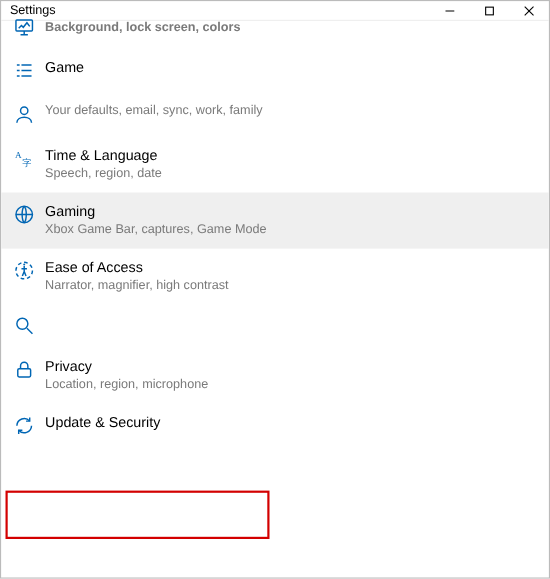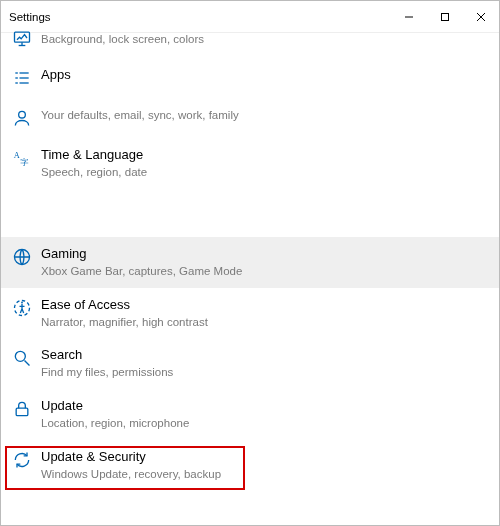--- a/index.html
+++ b/index.html
@@ -10,21 +10,21 @@
     font-family: "Segoe UI", -apple-system, sans-serif;
     font-size: 13px;
     color: #000;
     background: #fff;
     border: 1px solid #bbb;
     overflow: hidden;
     position: relative;
   }
 
   .titlebar {
-    height: 32px;
+    height: 18px;
     display: flex;
     align-items: center;
     justify-content: space-between;
     padding-left: 8px;
     border-bottom: 1px solid #eee;
     font-size: 11.5px;
   }
   .win-ctrls { display: flex; height: 100%; }
   .win-btn {
     width: 36px;
@@ -37,21 +37,21 @@
   .win-btn svg { width: 10px; height: 10px; }
 
   .list { padding-top: 4px; }
 
   .item {
     display: flex;
     align-items: flex-start;
     padding: 9px 8px 9px 10px;
     cursor: default;
   }
-  .item.hover { background: #efefef; margin-top: 48px; }
+  .item.hover { background: #efefef; }
   .item-icon {
     width: 22px;
     height: 22px;
     margin-right: 8px;
     display: flex;
     align-items: center;
     justify-content: center;
     flex-shrink: 0;
   }
   .item-icon svg { width: 20px; height: 20px; stroke: #0066b4; fill: none; stroke-width: 1.6; }
@@ -85,21 +85,21 @@
       <svg viewBox="0 0 10 10">
           <line x1="1" y1="1" x2="9" y2="9" stroke="#000" stroke-width="1"></line>
           <line x1="9" y1="1" x2="1" y2="9" stroke="#000" stroke-width="1"></line>
         </svg>
     </div>
   </div>
 </div>
 
 <div class="list">
 
-  <div class="item" style="padding-top:0;margin-top:-10px;">
+  <div class="item" style="padding-top:0;margin-top:-10px;font-weight:bold;">
     <span class="item-icon">
       <svg viewBox="0 0 24 24">
           <rect x="3" y="5" width="18" height="12" rx="1"></rect>
           <line x1="8" y1="21" x2="16" y2="21"></line>
           <line x1="12" y1="17" x2="12" y2="21"></line>
           <path d="M6 14 l3-3 2 2 4-5 3 4"></path>
         </svg>
     </span>
     <div class="item-text">
       <span class="item-title" style="visibility:hidden;height:4px;">Personalization</span>
@@ -112,21 +112,21 @@
       <svg viewBox="0 0 24 24">
           <line x1="4" y1="6" x2="7" y2="6"></line>
           <line x1="9" y1="6" x2="20" y2="6"></line>
           <line x1="4" y1="12" x2="7" y2="12"></line>
           <line x1="9" y1="12" x2="20" y2="12"></line>
           <line x1="4" y1="18" x2="7" y2="18"></line>
           <line x1="9" y1="18" x2="20" y2="18"></line>
         </svg>
     </span>
     <div class="item-text">
-      <span class="item-title">Apps</span>
+      <span class="item-title">Game</span>
     </div>
   </div>
 
   <div class="item">
     <span class="item-icon">
       <svg viewBox="0 0 24 24">
           <circle cx="12" cy="8" r="4"></circle>
           <path d="M4 21c0-4 4-6 8-6s8 2 8 6"></path>
         </svg>
     </span>
@@ -175,49 +175,44 @@
     </div>
   </div>
 
   <div class="item">
     <span class="item-icon">
       <svg viewBox="0 0 24 24">
           <circle cx="10" cy="10" r="6"></circle>
           <line x1="15" y1="15" x2="21" y2="21"></line>
         </svg>
     </span>
-    <div class="item-text">
-      <span class="item-title">Search</span>
-      <span class="item-desc">Find my files, permissions</span>
-    </div>
   </div>
 
   <div class="item">
     <span class="item-icon">
       <svg viewBox="0 0 24 24">
           <rect x="5" y="11" width="14" height="9" rx="1.5"></rect>
           <path d="M8 11V8a4 4 0 0 1 8 0v3"></path>
         </svg>
     </span>
     <div class="item-text">
-      <span class="item-title">Update</span>
+      <span class="item-title">Privacy</span>
       <span class="item-desc">Location, region, microphone</span>
     </div>
   </div>
 
   <div class="item">
     <span class="item-icon">
       <svg viewBox="0 0 24 24">
           <path d="M4 12a8 8 0 0 1 14-5"></path>
           <polyline points="18 3 18 7 14 7"></polyline>
           <path d="M20 12a8 8 0 0 1-14 5"></path>
           <polyline points="6 21 6 17 10 17"></polyline>
         </svg>
     </span>
     <div class="item-text">
       <span class="item-title">Update &amp; Security</span>
-      <span class="item-desc">Windows Update, recovery, backup</span>
     </div>
   </div>
 
 </div>
 
 <div class="highlight-box" style="left:4px; top:445px; width:240px; height:44px;"></div>
 
 </body></html>

